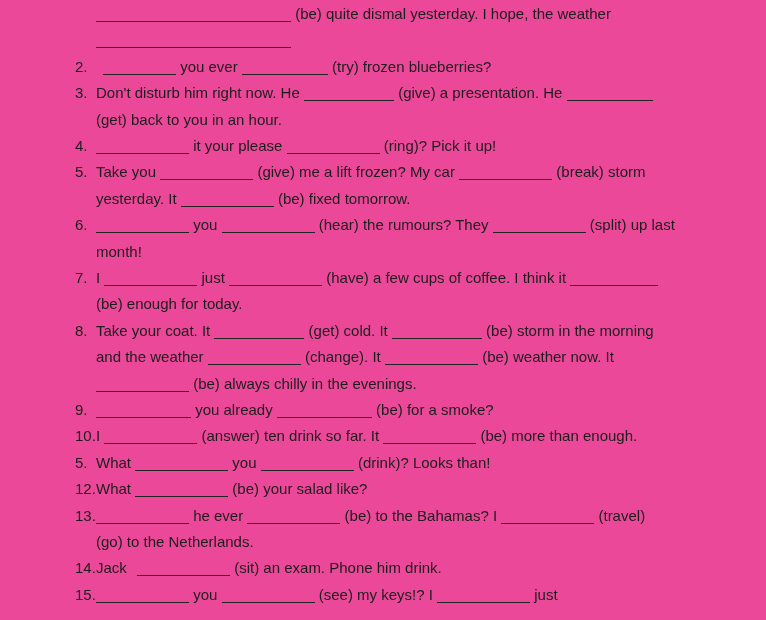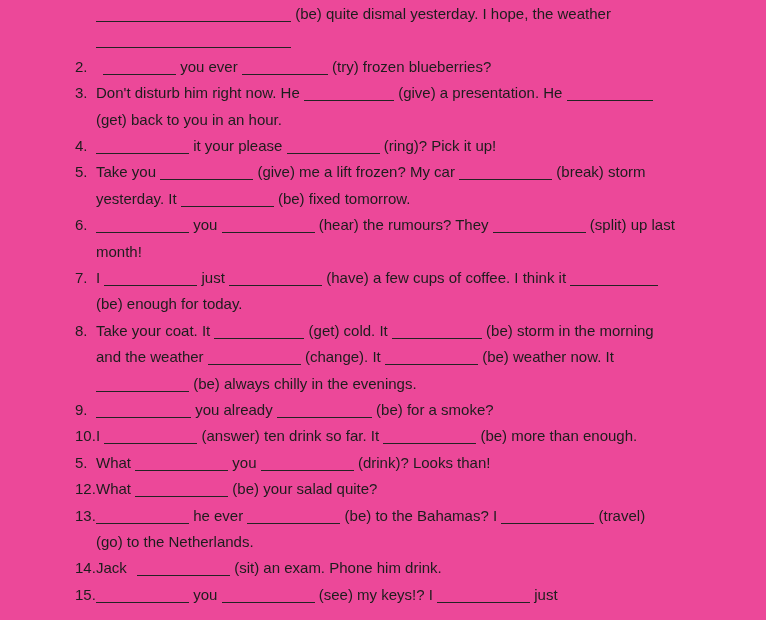--- a/index.html
+++ b/index.html
@@ -127,21 +127,21 @@
       </div>
       <div class="item">
         <div class="num">5.</div>
         <div class="content">
           <div class="line"><span class="text">What </span><span class="blank" style="width: 93px; border-bottom-color: rgb(35, 35, 35);"></span><span class="text"> you </span><span class="blank" style="width: 93px; border-bottom-color: rgb(35, 35, 35);"></span><span class="text"> (drink)? Looks than!</span></div>
         </div>
       </div>
       <div class="item">
         <div class="num">12.</div>
         <div class="content">
-          <div class="line"><span class="text">What </span><span class="blank" style="width: 93px; border-bottom-color: rgb(35, 35, 35);"></span><span class="text"> (be) your salad quite?</span></div>
+          <div class="line"><span class="text">What </span><span class="blank" style="width: 93px; border-bottom-color: rgb(35, 35, 35);"></span><span class="text"> (be) your salad like?</span></div>
         </div>
       </div>
       <div class="item">
         <div class="num">13.</div>
         <div class="content">
           <div class="line"><span class="blank" style="width: 93px; border-bottom-color: rgb(35, 35, 35);"></span><span class="text"> he ever </span><span class="blank" style="width: 93px; border-bottom-color: rgb(35, 35, 35);"></span><span class="text"> (be) to the Bahamas? I </span><span class="blank" style="width: 93px; border-bottom-color: rgb(35, 35, 35);"></span><span class="text"> (travel)</span></div>
           <div class="line"><span class="text">(go) to the Netherlands.</span></div>
         </div>
       </div>
       <div class="item">

